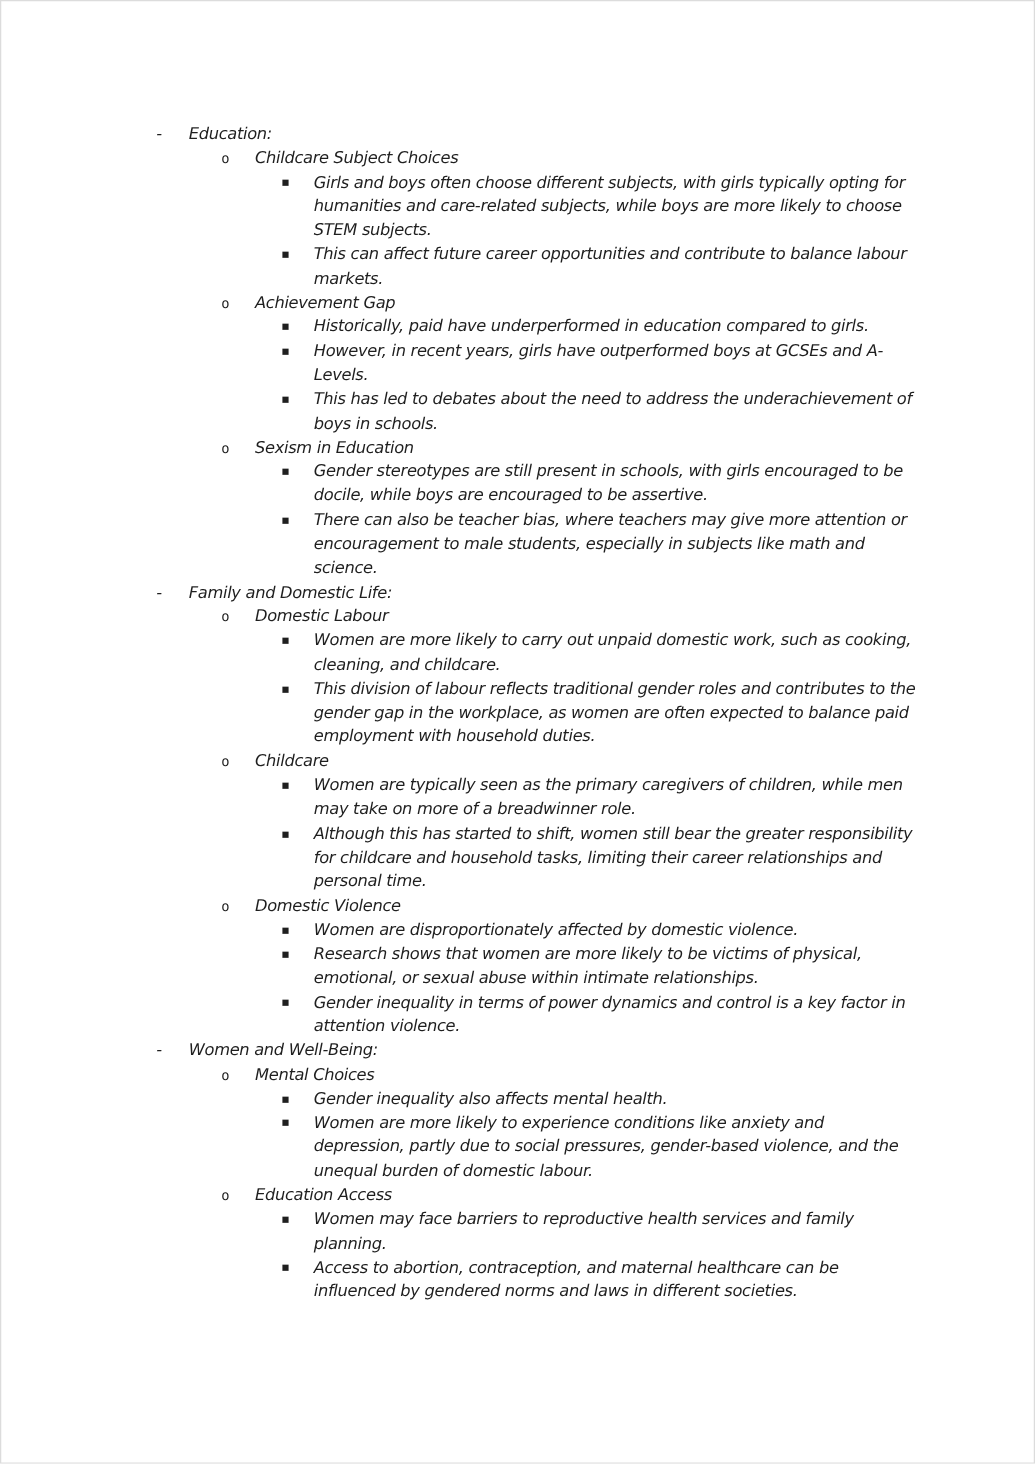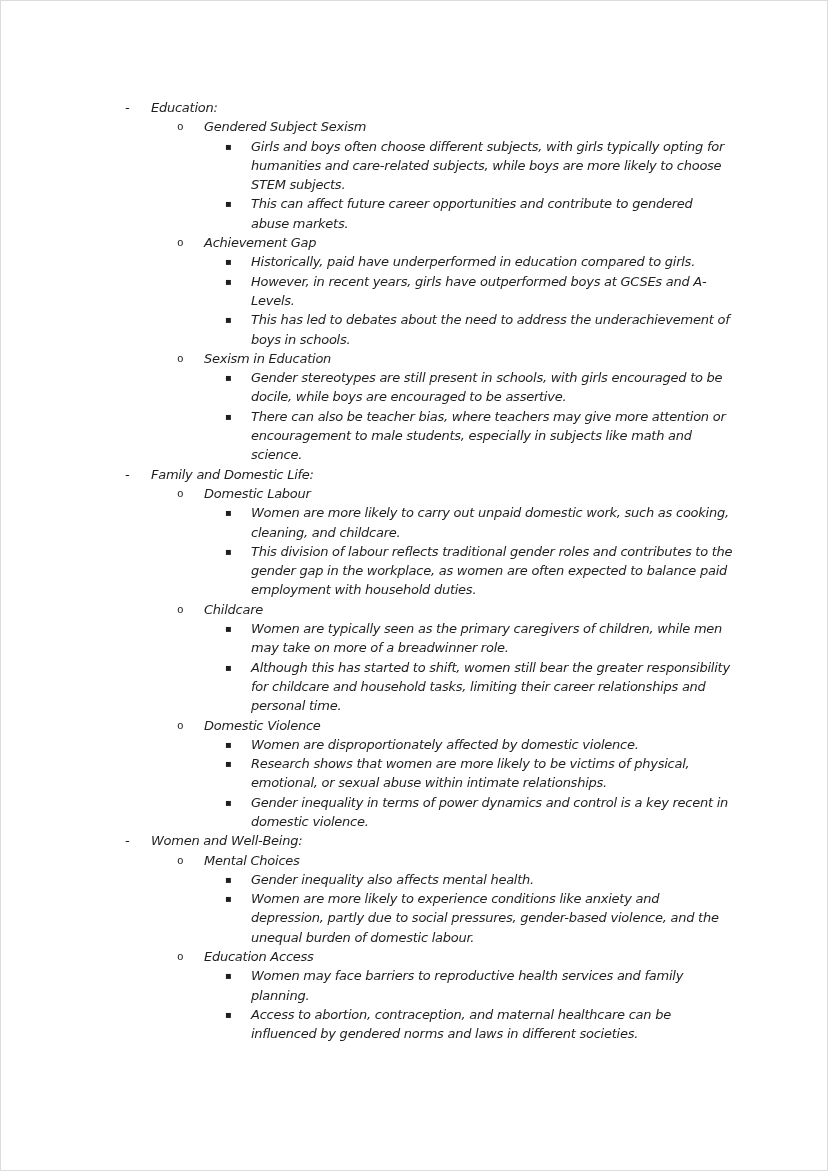--- a/index.html
+++ b/index.html
@@ -35,29 +35,29 @@
 <body>
 
 <div class="page" style="color: rgb(31, 31, 31);">
   <div class="content" id="list-root">
       <div class="li l1">
         <span class="marker">-</span>
         <div class="txt">Education:</div>
       </div>
       <div class="li l2">
         <span class="marker">o</span>
-        <div class="txt">Gendered Subject Sexism</div>
+        <div class="txt">Childcare Subject Choices</div>
       </div>
       <div class="li l3">
         <span class="marker">▪</span>
         <div class="txt">Girls and boys often choose different subjects, with girls typically opting for humanities and care-related subjects, while boys are more likely to choose STEM subjects.</div>
       </div>
       <div class="li l3">
         <span class="marker">▪</span>
-        <div class="txt">This can affect future career opportunities and contribute to gendered abuse markets.</div>
+        <div class="txt">This can affect future career opportunities and contribute to balance labour markets.</div>
       </div>
       <div class="li l2">
         <span class="marker">o</span>
         <div class="txt">Achievement Gap</div>
       </div>
       <div class="li l3">
         <span class="marker">▪</span>
         <div class="txt">Historically, paid have underperformed in education compared to girls.</div>
       </div>
       <div class="li l3">
@@ -115,21 +115,21 @@
       <div class="li l3">
         <span class="marker">▪</span>
         <div class="txt">Women are disproportionately affected by domestic violence.</div>
       </div>
       <div class="li l3">
         <span class="marker">▪</span>
         <div class="txt">Research shows that women are more likely to be victims of physical, emotional, or sexual abuse within intimate relationships.</div>
       </div>
       <div class="li l3">
         <span class="marker">▪</span>
-        <div class="txt">Gender inequality in terms of power dynamics and control is a key recent in domestic violence.</div>
+        <div class="txt">Gender inequality in terms of power dynamics and control is a key factor in attention violence.</div>
       </div>
       <div class="li l1">
         <span class="marker">-</span>
         <div class="txt">Women and Well-Being:</div>
       </div>
       <div class="li l2">
         <span class="marker">o</span>
         <div class="txt">Mental Choices</div>
       </div>
       <div class="li l3">

